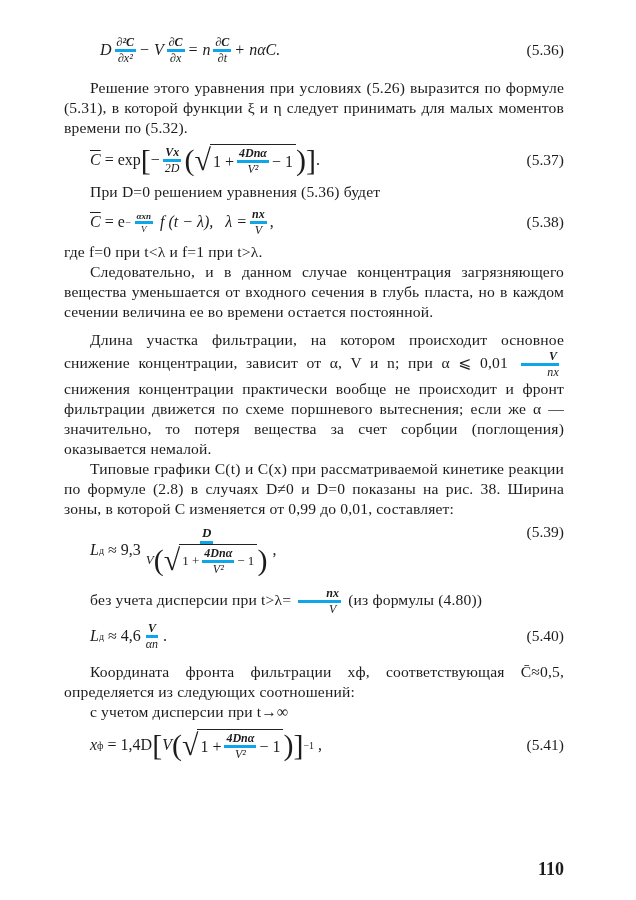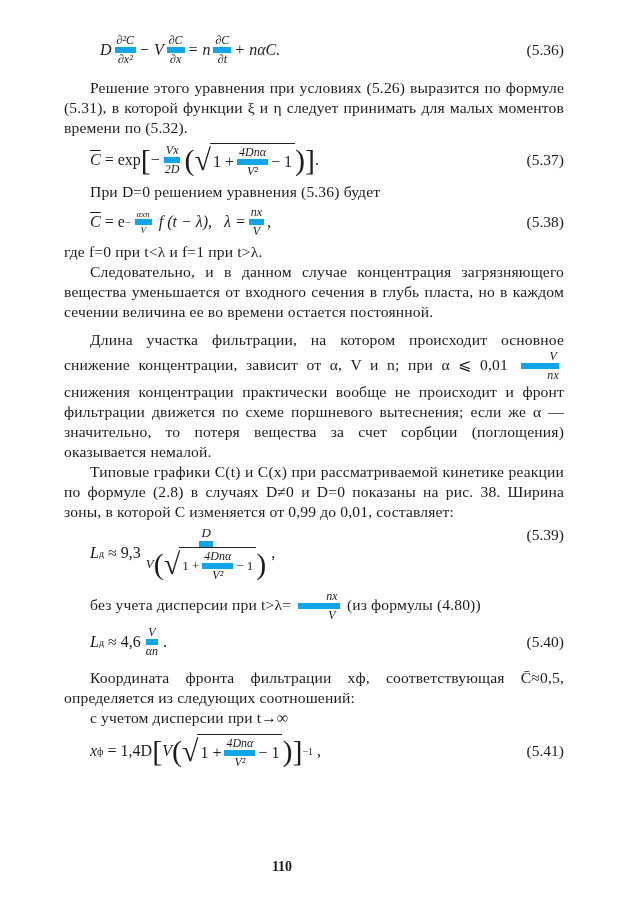--- a/index.html
+++ b/index.html
@@ -8,31 +8,31 @@
     font-family: "Liberation Serif", "DejaVu Serif", serif; color: #1c1c1c;
     position: relative;
   }
   .page { position: absolute; left: 64px; top: 0; width: 500px; }
   .p { font-size: 15.6px; line-height: 20px; text-align: justify; margin: 0; letter-spacing: 0.15px; }
   .ind { text-indent: 26px; }
   .eq { position: relative; height: 40px; display: flex; align-items: center; font-size: 16px; font-style: italic; }
   .eq .num { position: absolute; right: 0; font-style: normal; font-size: 15.5px; }
   .eq .body { margin-left: 26px; display: flex; align-items: center; white-space: nowrap; }
   .frac { display: inline-flex; flex-direction: column; align-items: center; vertical-align: middle; margin: 0 3px; font-size: 12px; line-height: 13px; }
-  .frac .n { border-bottom: 6px solid #0ea5e9; padding: 0 2px; }
+  .frac .n { border-bottom: 3px solid #0ea5e9; padding: 0 2px; font-weight: bold; }
   .frac .d { padding: 0 2px; }
   .up { font-style: normal; }
   .big { font-size: 30px; font-style: normal; font-weight: 300; line-height: 30px; }
   .sqrt { display: inline-flex; align-items: center; }
   .sqrt .rad { font-size: 30px; font-style: normal; line-height: 30px; margin-right: -1px; }
   .sqrt .in { border-top: 1px solid #222; padding: 2px 3px 0 3px; display: inline-flex; align-items: center; }
   .over { text-decoration: overline; }
   .sub { font-size: 10px; vertical-align: -3px; font-style: normal; }
   .sup { font-size: 10px; vertical-align: 8px; font-style: normal; }
-  .folio { position: absolute; left: 0; width: 564px; top: 859px; text-align: center; font-size: 14px; font-weight: bold; }
+  .folio { position: absolute; left: 0; width: 564px; top: 859px; text-align: right; font-size: 18px; font-weight: bold; }
   .inl { font-style: italic; }
 </style>
 </head>
 <body>
 
 <div class="page">
 
   <div class="eq" style="margin-top:30px;">
     <div class="body" style="margin-left:36px;">
       <span>D</span>

